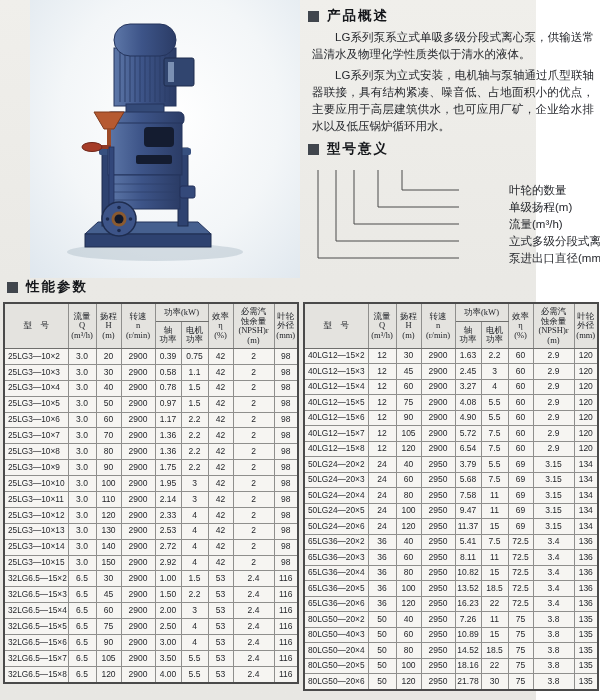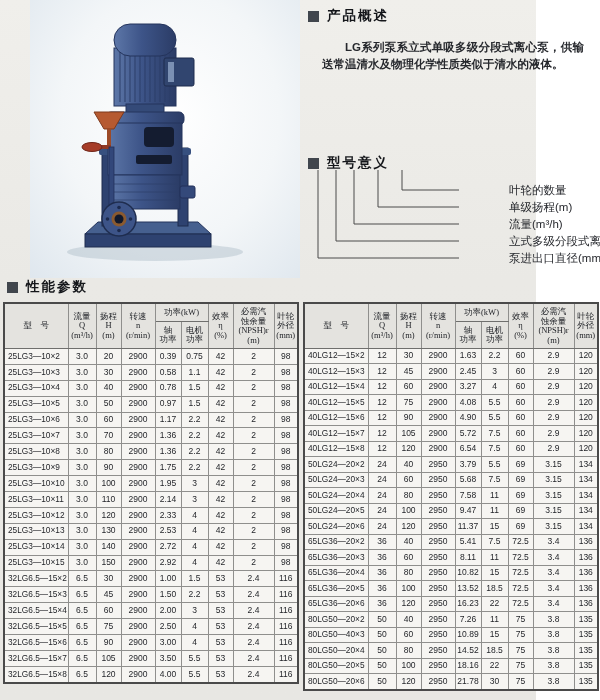--- a/index.html
+++ b/index.html
@@ -14,24 +14,24 @@
   .photo{
     position:absolute;left:30px;top:0;width:270px;height:278px;
     background:radial-gradient(ellipse at 52% 42%, #ffffff 0%, #f3f6f8 55%, #dfe7ee 100%);
   }
   .photo svg{display:block;width:100%;height:100%;}
   
   .section-head{position:absolute;display:flex;align-items:center;gap:8px;}
   .bullet{width:11px;height:11px;background:#41464d;flex:0 0 auto;}
   .section-title{font-weight:bold;font-size:13.5px;color:#14161a;letter-spacing:2px;}
   .head-overview{left:308px;top:7px;}
-  .head-model{left:308px;top:154px;}
+  .head-model{left:308px;top:140px;}
   .head-perf{left:7px;top:278px;}
   .paras{position:absolute;left:308px;top:25px;width:290px;}
-  .para{margin:14px;font-size:11.5px;line-height:17px;text-align:justify;text-indent:2em;color:#26282d;font-weight:bold;}
+  .para{margin:4px;font-size:11.5px;line-height:17px;text-align:justify;text-indent:2em;color:#26282d;}
   .model-code{
     position:absolute;left:309px;top:155px;
     font-size:13.5px;color:#3a3d44;letter-spacing:1px;white-space:nowrap;
   }
   .diagram{position:absolute;left:309px;top:170px;width:291px;height:106px;}
   .diagram svg{position:absolute;left:0;top:0;width:291px;height:106px;}
   .dlabel{position:absolute;left:156px;font-size:11.5px;color:#26282d;white-space:nowrap;line-height:14px;margin-left:44px;}
   
   .tablewrap{position:absolute;top:302px;}
   .tw-left{left:3px;}
@@ -116,20 +116,21 @@
       <circle cx="100.5" cy="219" r="1.8" fill="#1c2a4d"></circle>
     </svg>
   </div>
 
   <div class="section-head head-overview">
     <span class="bullet"></span>
     <span class="section-title">产品概述</span>
   </div>
   <div class="paras">
     <p class="para">LG系列泵系立式单吸多级分段式离心泵，供输送常温清水及物理化学性质类似于清水的液体。</p>
+    <p class="para">LG系列泵为立式安装，电机轴与泵轴通过爪型联轴器联接，具有结构紧凑、噪音低、占地面积小的优点，主要应用于高层建筑供水，也可应用厂矿，企业给水排水以及低压锅炉循环用水。</p>
   </div>
 
   <div class="section-head head-model">
     <span class="bullet"></span>
     <span class="section-title">型号意义</span>
   </div>
   <div class="diagram">
     <svg viewBox="0 0 291 106">
       <path d="M93,0 V20 H150" fill="none" stroke="#4a4a4a" stroke-width="1"></path>
       <path d="M69,0 V37 H150" fill="none" stroke="#4a4a4a" stroke-width="1"></path>

